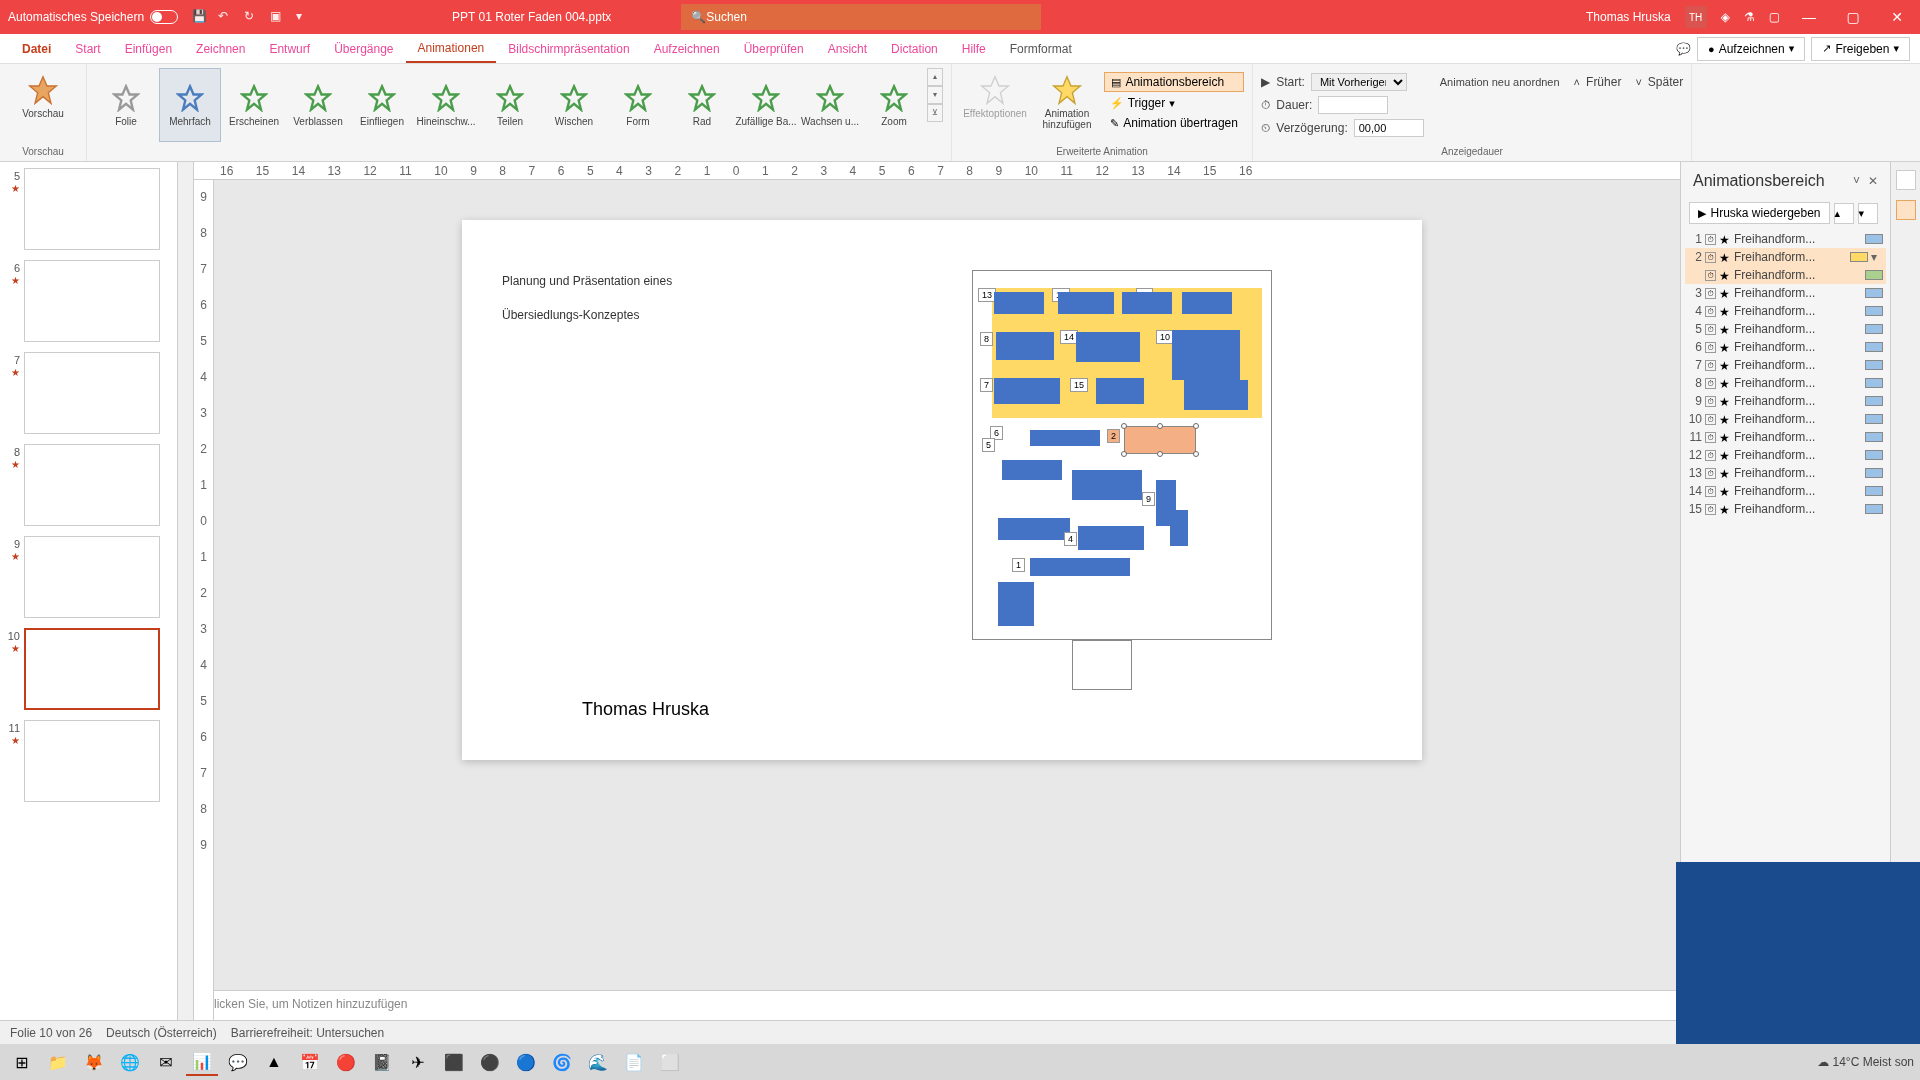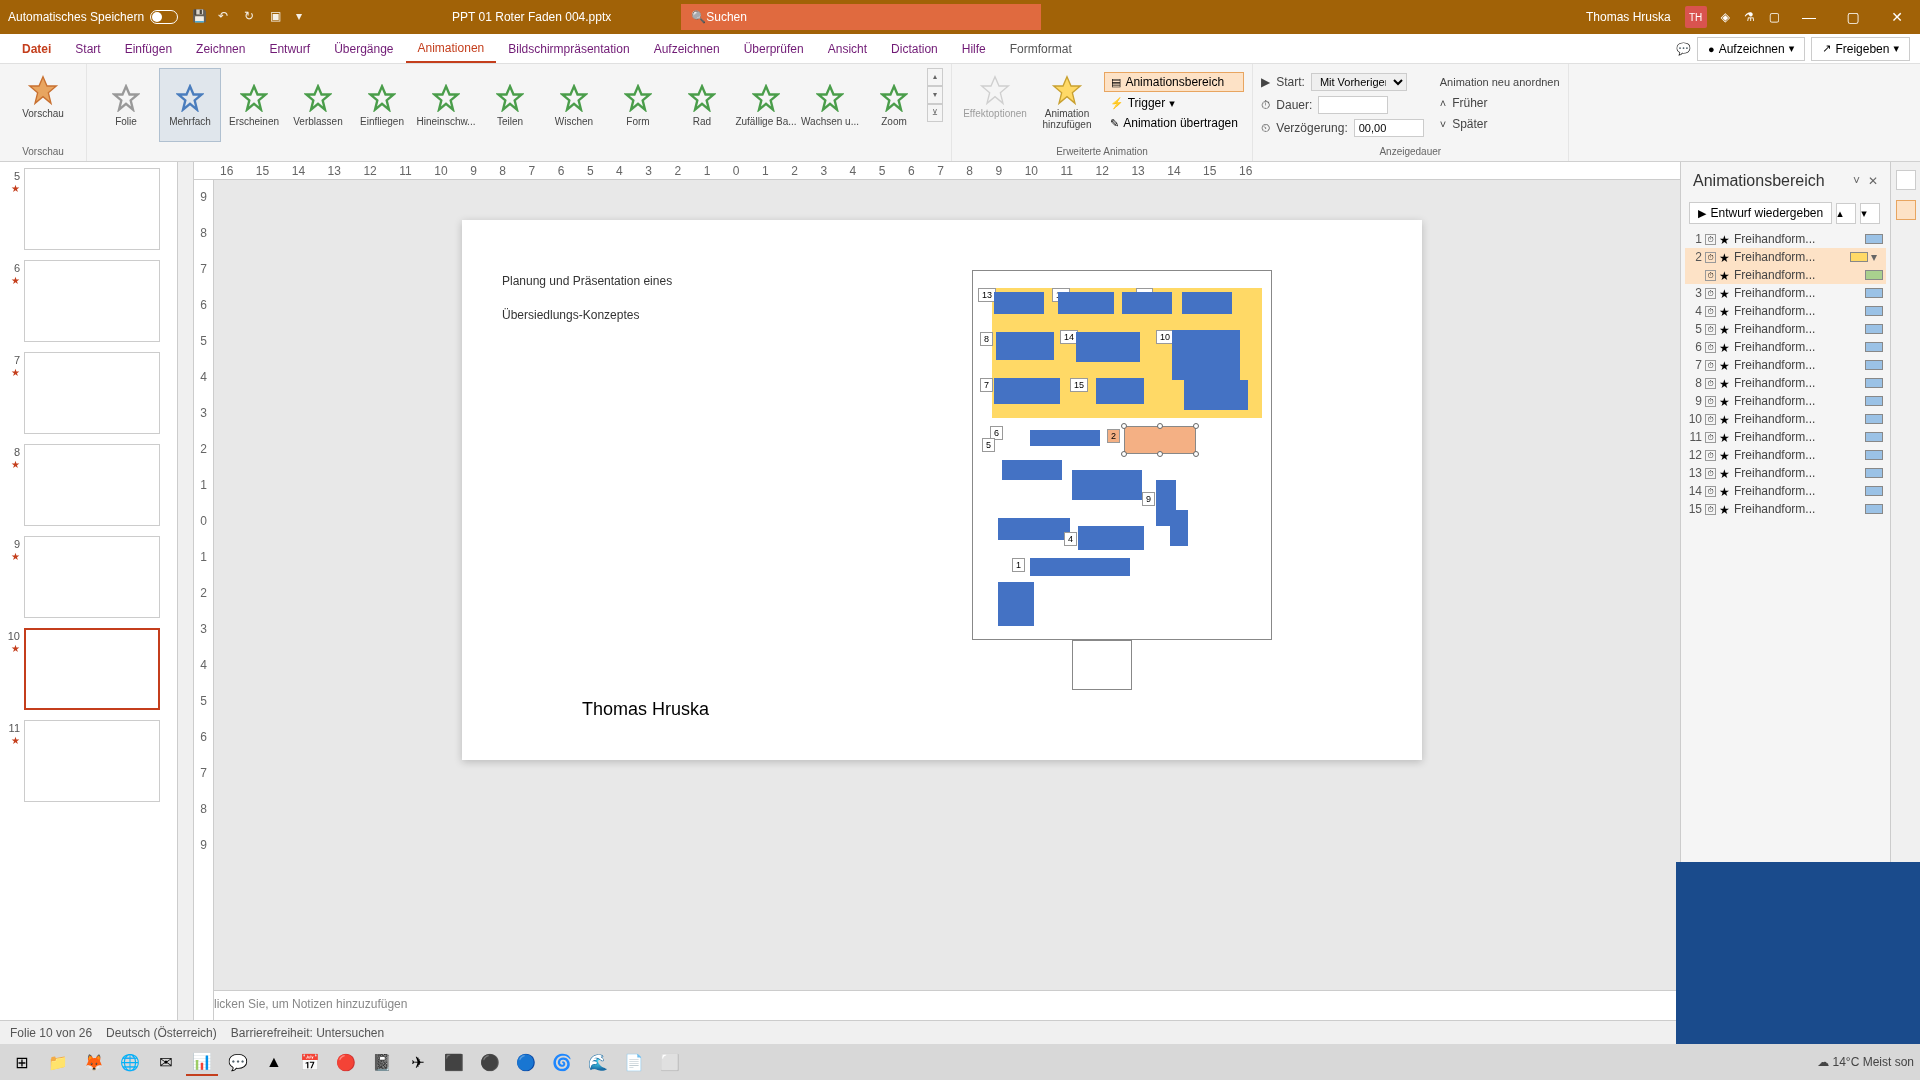--- a/index.html
+++ b/index.html
@@ -1,31 +1,31 @@
 <!DOCTYPE html>
 <html><head>
 <meta charset="utf-8">
 <style>
 *{margin:0;padding:0;box-sizing:border-box;font-family:"Segoe UI",Arial,sans-serif;font-size:12px;user-select:none}
 body{background:#fff;overflow:hidden;width:1920px;height:1080px;position:relative}
-.titlebar{height:34px;background:#a16207;display:flex;align-items:center;color:#fff;padding:0 8px}
+.titlebar{height:34px;background:#ef4444;display:flex;align-items:center;color:#fff;padding:0 8px}
 .titlebar .autosave{display:flex;align-items:center;gap:6px;font-size:11px}
 .titlebar .toggle{width:28px;height:14px;border:1px solid #fff;border-radius:7px;position:relative}
 .titlebar .toggle::after{content:"";position:absolute;width:10px;height:10px;background:#fff;border-radius:50%;top:1px;left:1px}
 .titlebar .qat{display:flex;gap:10px;margin-left:14px;align-items:center}
 .titlebar .qat-icon{width:16px;height:16px;opacity:.9}
 .titlebar .filename{margin-left:140px;font-size:12px}
 .titlebar .search{margin-left:70px;width:360px;height:26px;background:#e06a3f;display:flex;align-items:center;padding:0 10px;border-radius:0}
 .titlebar .search input{background:transparent;border:none;color:#fff;outline:none;width:100%;font-size:12px}
 .titlebar .search input::placeholder{color:#fff}
 .titlebar .right{margin-left:auto;display:flex;align-items:center;gap:14px}
 .titlebar .avatar{width:22px;height:22px;background:#d9534f;border-radius:2px;display:flex;align-items:center;justify-content:center;font-size:10px}
 .titlebar .winbtn{width:30px;text-align:center;font-size:14px}
 .ribbon-tabs{height:30px;background:#fff;display:flex;align-items:center;padding:0 10px;border-bottom:1px solid #e0e0e0}
-.ribbon-tabs .tab{padding:6px 12px;font-size:12px;color:#701a75;cursor:pointer}
+.ribbon-tabs .tab{padding:6px 12px;font-size:12px;color:#ec4899;cursor:pointer}
 .ribbon-tabs .tab.file{color:#c43e1c;font-weight:600}
 .ribbon-tabs .tab.active{border-bottom:2px solid #c43e1c;color:#c43e1c}
 .ribbon-tabs .tab.context{color:#555}
 .ribbon-tabs .right-actions{margin-left:auto;display:flex;gap:6px;align-items:center}
 .ribbon-tabs .action-btn{border:1px solid #ccc;padding:4px 10px;font-size:11px;display:flex;align-items:center;gap:4px}
 .ribbon{height:98px;background:#f5f5f5;border-bottom:1px solid #d0d0d0;display:flex}
 .ribbon-group{display:flex;flex-direction:column;justify-content:space-between;padding:4px 8px 2px;border-right:1px solid #e5e5e5}
 .ribbon-group .label{font-size:10px;color:#666;text-align:center;padding-bottom:2px}
 .ribbon-group .content{display:flex;gap:2px;align-items:flex-start}
 .anim-btn{width:62px;height:74px;display:flex;flex-direction:column;align-items:center;justify-content:center;gap:4px;cursor:pointer}
@@ -283,21 +283,21 @@
             <span>⏱</span>
             <span>Dauer:</span>
             <input style="width: 70px;" value="">
           </div>
         <div class="timing-row">
             <span>⏲</span>
             <span>Verzögerung:</span>
             <input style="width: 70px;" value="00,00">
           </div>
       </div>
-      <div style="display:flex;flex-direction:column;gap:1px;padding:4px 0 0 14px">
+      <div style="display:flex;flex-direction:row;gap:14px;padding:4px 0 0 14px">
         <div class="timing-row">Animation neu anordnen</div>
         <div class="timing-row">˄ <span>Früher</span></div>
         <div class="timing-row">˅ <span>Später</span></div>
       </div>
     </div>
     <div class="label">Anzeigedauer</div>
   </div>
 </div>
 
 <div class="workspace">
@@ -449,21 +449,21 @@
 
   <div class="anim-pane">
     <div class="anim-pane-head">
       <span class="title">Animationsbereich</span>
       <span class="icons">
           <span>˅</span> 
           <span>✕</span>
         </span>
     </div>
     <div class="anim-pane-play">
-      <div class="btn">▶ <span>Entwurf wiedergeben</span></div>
+      <div class="btn">▶ <span>Hruska wiedergeben</span></div>
       <div class="btn sm">▴</div>
       <div class="btn sm">▾</div>
     </div>
     <div class="anim-list" id="anim-list">
         <div class="anim-item">
           <span class="num">1</span>
           <span class="click">⏱</span>
           <span class="eff">★</span>
           <span class="name">Freihandform...</span>
           <span class="bar" style="background:#9bc2e6"></span>

